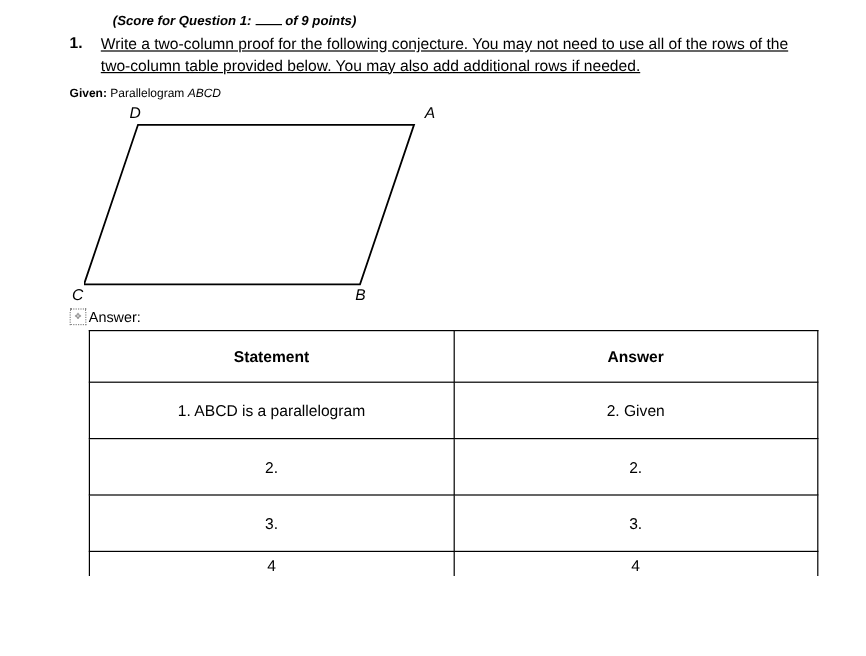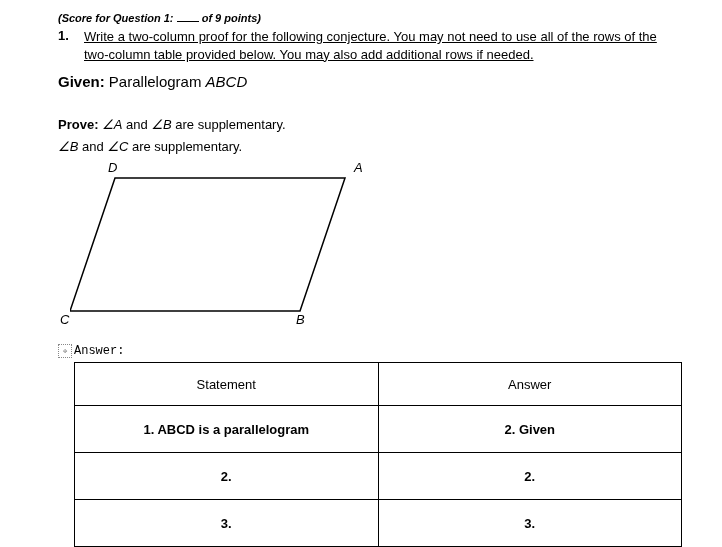--- a/index.html
+++ b/index.html
@@ -12,20 +12,21 @@
     height: 547px;
     overflow: hidden;
   }
   .page {
     padding: 12px 42px 0 58px;
   }
   .score-line {
     font-size: 11px;
     font-style: italic;
     font-weight: bold;
+    margin-left: 36px;
   }
   .score-blank {
     display: inline-block;
     width: 22px;
     border-bottom: 1px solid #000;
     vertical-align: baseline;
   }
   .question-row {
     display: flex;
     margin-top: 4px;
@@ -35,21 +36,21 @@
     font-weight: bold;
     width: 26px;
     flex: none;
   }
   .qtext {
     line-height: 1.35;
     text-decoration: underline;
   }
   .given-row {
     margin-top: 10px;
-    font-size: 15px;
+    font-size: 10px;
   }
   .label-bold {
     font-weight: bold;
   }
   .italic {
     font-style: italic;
   }
   .prove-block {
     margin-top: 24px;
     font-size: 13px;
@@ -65,25 +66,24 @@
     position: absolute;
     font-style: italic;
     font-size: 13px;
   }
   .para-svg {
     position: absolute;
     top: 16px;
     left: 12px;
   }
   .answer-row {
-    margin-top: 14px;
+    margin-top: 1px;
     font-size: 12px;
     display: flex;
     align-items: flex-start;
-    font-family: Liberation Mono, monospace;
   }
   .handle-icon {
     display: inline-flex;
     border: 1px dotted #888;
     font-size: 7px;
     line-height: 7px;
     margin-right: 2px;
     width: 12px;
     height: 12px;
     align-items: center;
@@ -95,25 +95,24 @@
     border-collapse: collapse;
     width: 608px;
     margin-left: 16px;
     margin-top: 4px;
     font-size: 13px;
   }
   table.proof th, table.proof td {
     border: 1.5px solid #000;
     text-align: center;
     vertical-align: middle;
-    font-weight: bold;
   }
   table.proof th {
     height: 40px;
-    font-weight: normal;
+    font-weight: bold;
   }
   table.proof td {
     height: 44px;
   }
   col.statement { width: 50%; }
   col.reason { width: 50%; }
 </style>
 </head>
 <body>
 
@@ -128,29 +127,20 @@
   <div class="question-row">
     <div class="qnum">1.</div>
     <div class="qtext">Write a two-column proof for the following conjecture. You may not need to use all of the rows of the two-column table provided below. You may also add additional rows if needed.</div>
   </div>
 
   <div class="given-row">
     <span class="label-bold">Given:</span>
     <span>Parallelogram </span><span class="italic">ABCD</span>
   </div>
 
-  <div class="prove-block">
-    <div>
-      <span class="label-bold">Prove:</span>
-      <span class="italic">∠A</span><span> and </span><span class="italic">∠B</span><span> are supplementary.</span>
-    </div>
-    <div>
-      <span class="italic">∠B</span><span> and </span><span class="italic">∠C</span><span> are supplementary.</span>
-    </div>
-  </div>
 
   <div class="figure-wrap">
     <span class="vertex-label" style="top:0; left:50px;">D</span>
     <span class="vertex-label" style="top:0; left:296px;">A</span>
     <span class="vertex-label" style="top:152px; left:2px;">C</span>
     <span class="vertex-label" style="top:152px; left:238px;">B</span>
     <svg class="para-svg" width="285" height="140">
       <polygon points="45,2 275,2 230,135 0,135" fill="none" stroke="#000" stroke-width="1.5"></polygon>
     </svg>
   </div>

